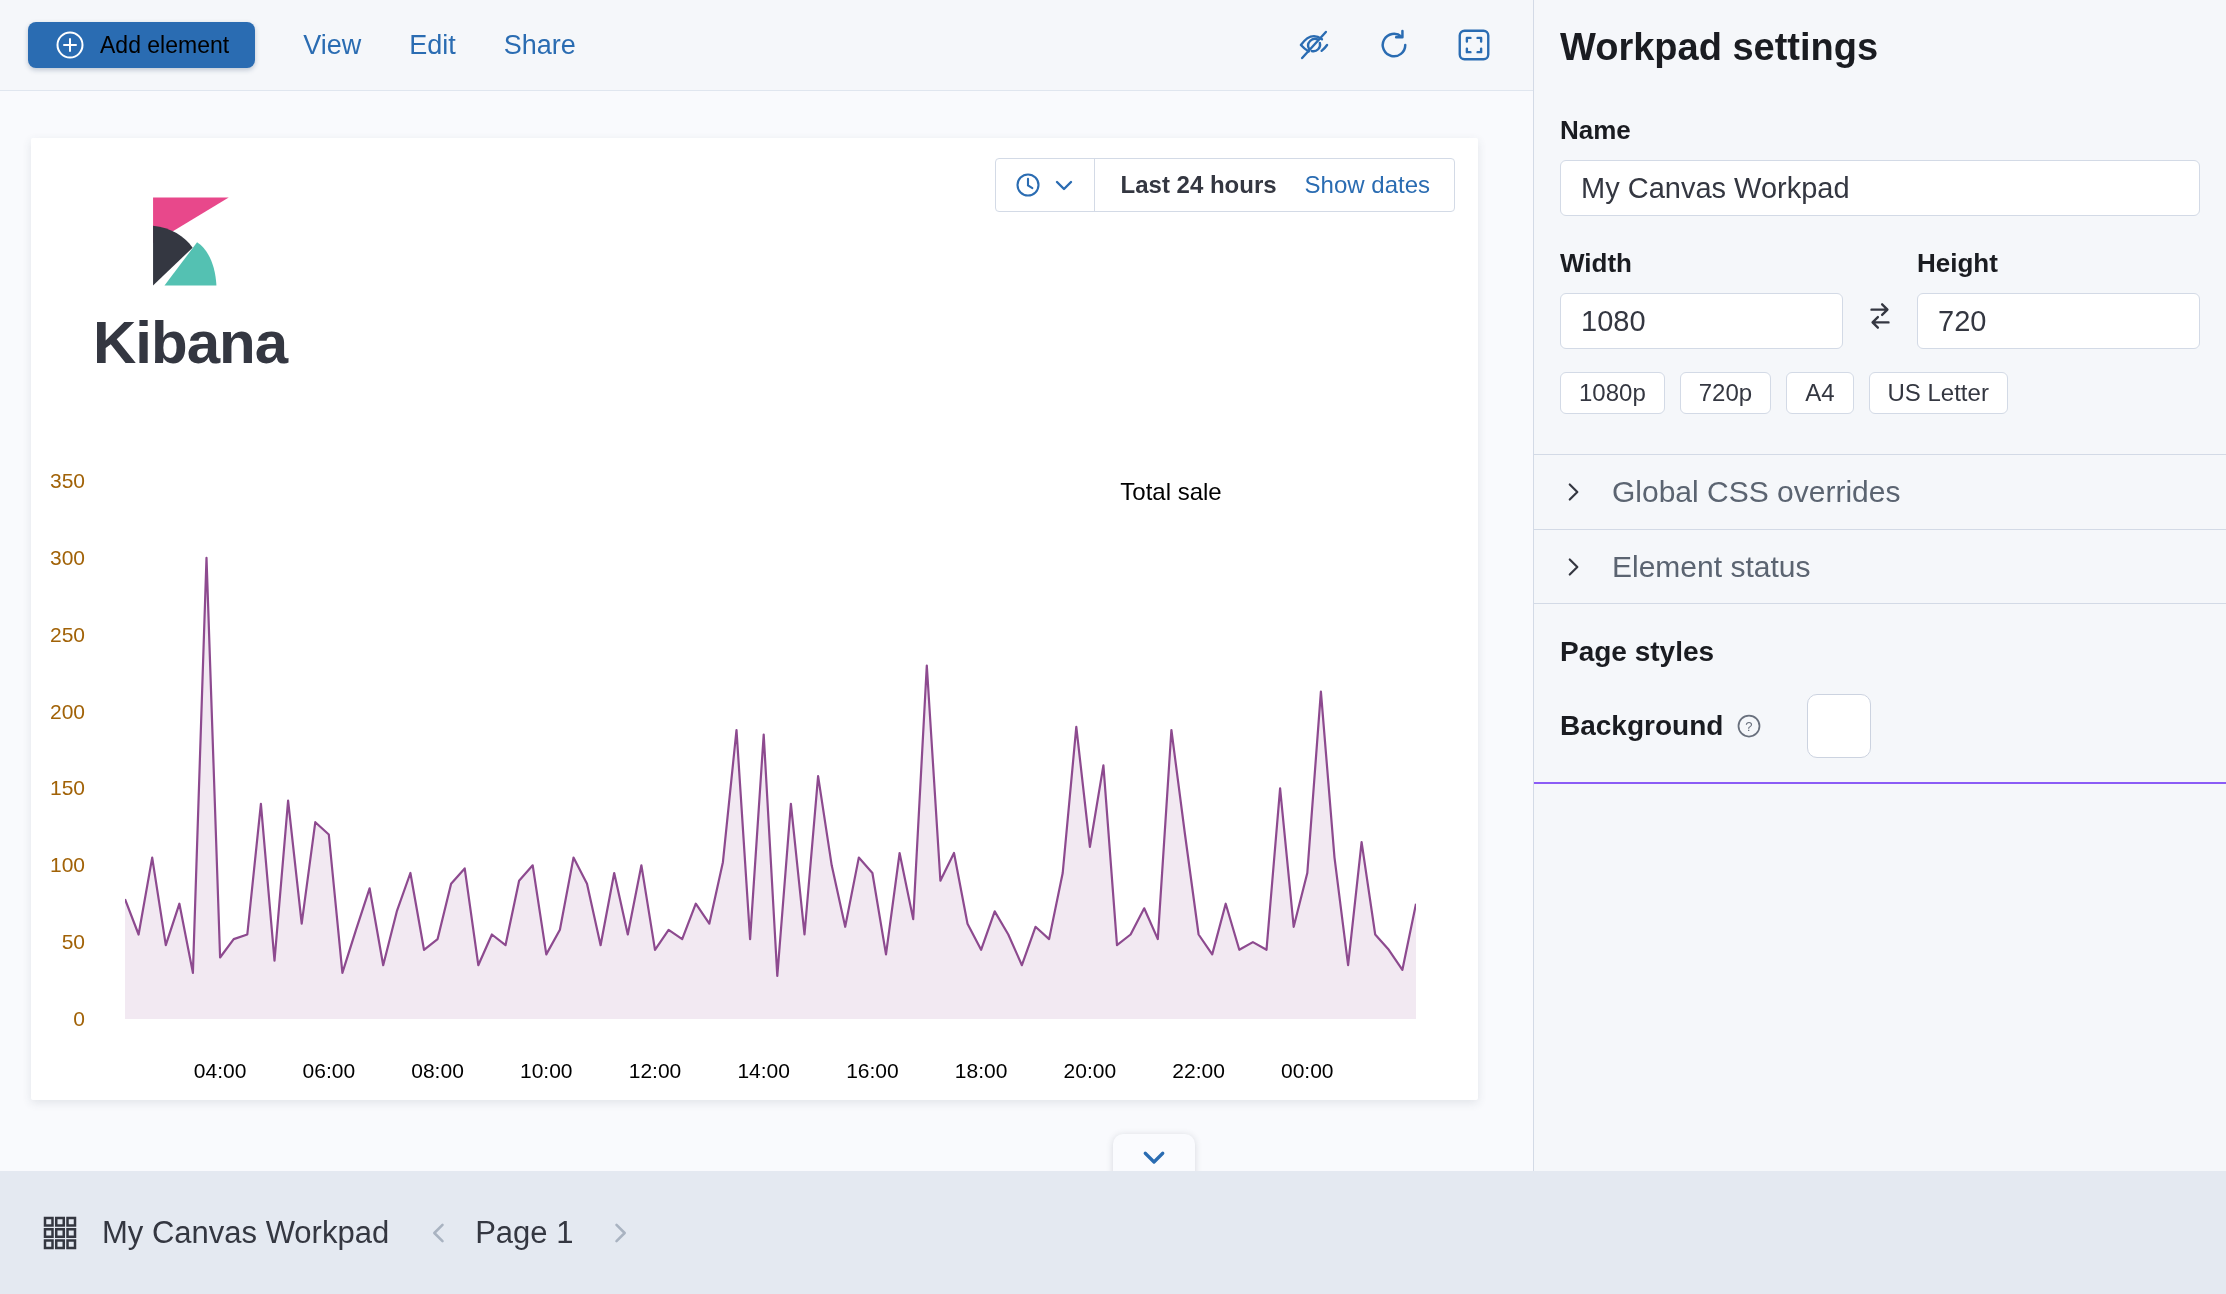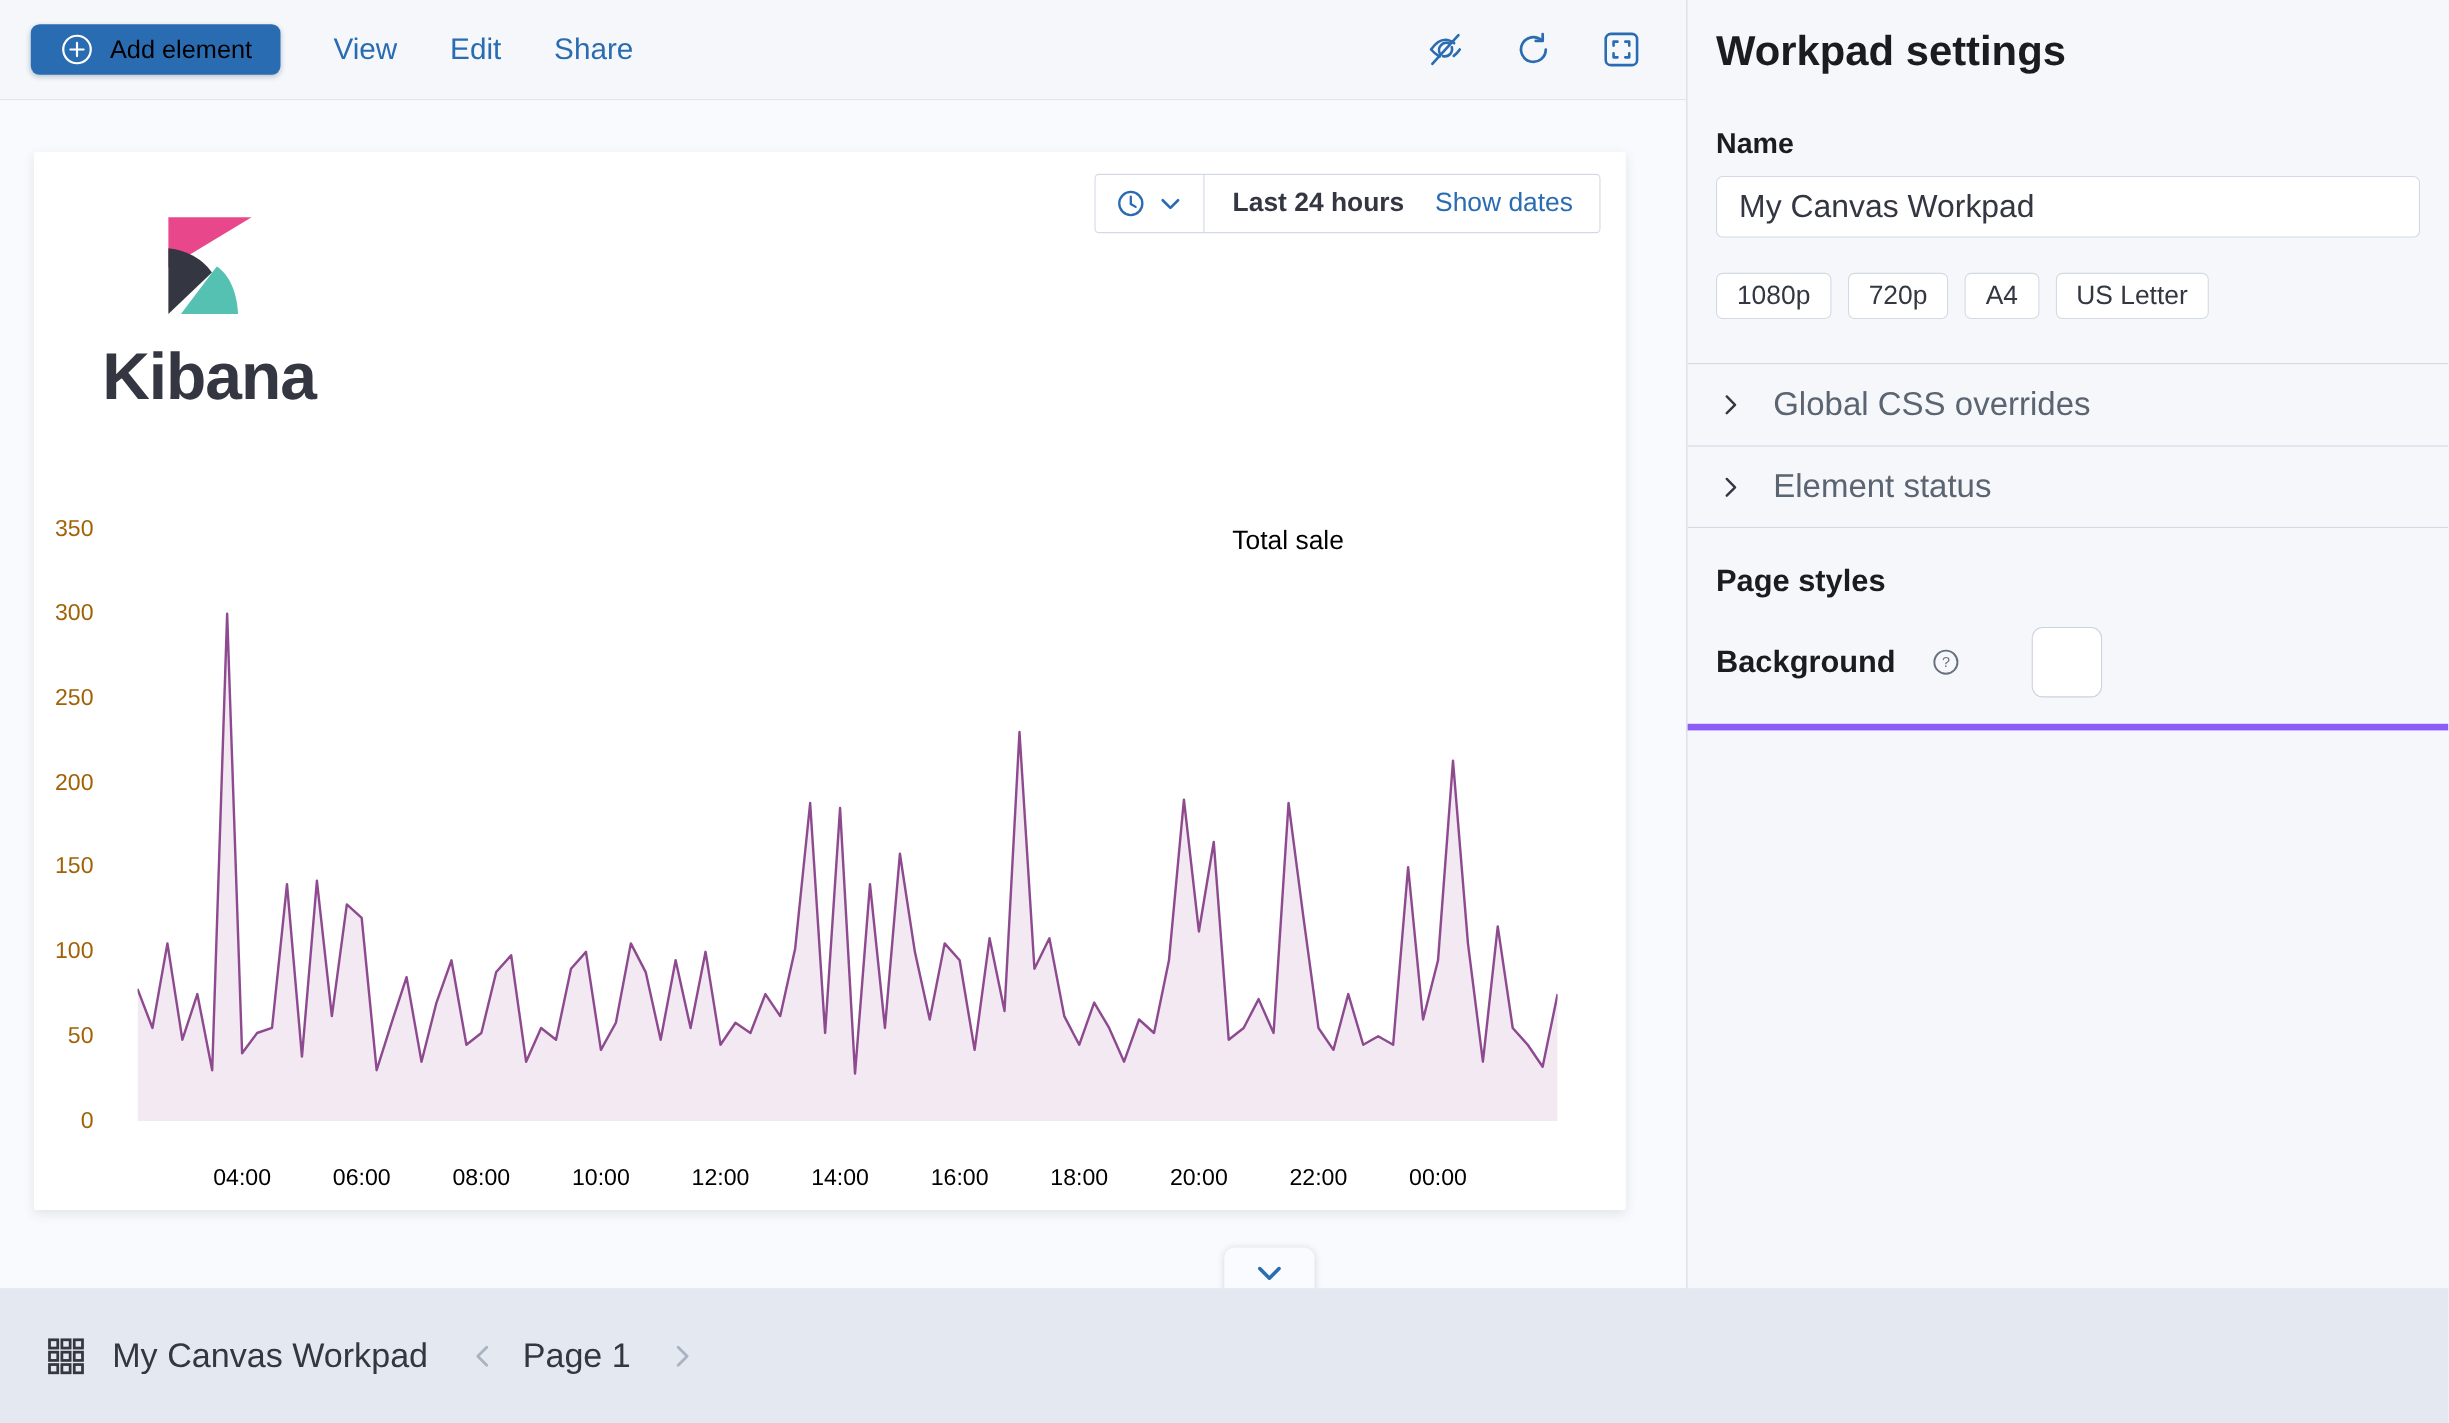--- a/index.html
+++ b/index.html
@@ -66,22 +66,22 @@
   .dim-swap { width:74px; display:flex; align-items:center; justify-content:center; height:56px; margin-top:40px; cursor:pointer; }
   .presets { display:flex; gap:15px; margin-top:23px; }
   .preset-btn { background:#fff; border:1px solid #d3dae6; border-radius:6px; height:42px; padding:0 18px;
                 font-size:24px; color:#343741; font-family:inherit; cursor:pointer; }
   .accordions { margin:40px -26px 0 -26px; }
   .accordion { display:flex; align-items:center; gap:26px; height:75px; padding:0 26px;
                border-top:1px solid #d3dae6; cursor:pointer; }
   .accordion:last-child { border-bottom:1px solid #d3dae6; }
   .accordion-label { font-size:30px; color:#5b6471; }
   .section-title { font-size:28px; font-weight:700; color:#1a1c21; margin-top:32px; }
-  .bg-row { display:flex; align-items:center; margin-top:26px; padding-bottom:24px; border-bottom:6px solid #8b5cf6;
-            margin-left:-26px; margin-right:-26px; padding-left:26px; padding-right:14px;gap:20px; }
+  .bg-row { display:flex; align-items:center; margin-top:26px; padding-bottom:24px; border-bottom:2px solid #8b5cf6;
+            margin-left:-26px; margin-right:-26px; padding-left:26px; padding-right:14px; }
   .bg-label { font-size:28px; font-weight:700; color:#1a1c21; }
   .help-icon { margin-left:12px; cursor:pointer; display:flex; }
   .swatch { width:64px; height:64px; background:#fff; border:1px solid #ccd3e0; border-radius:10px;
             margin-left:44px; cursor:pointer; }
 
   
   .footer { height:123px; background:#e4e9f1; display:flex; align-items:center; padding-left:40px; flex:none; }
   .footer-title { font-size:31px; color:#343741; margin-left:22px; }
   .pager-chevron { margin-left:36px; cursor:pointer; display:flex; }
   .pager-chevron.right { margin-left:34px; }
@@ -204,20 +204,36 @@
     </div>
 
     <div class="panel">
       <div class="panel-title">Workpad settings</div>
 
       <div class="name-row">
         <div class="form-label">Name</div>
         <input class="text-input" type="text" value="My Canvas Workpad" style="">
       </div>
 
+      <div class="dim-row">
+        <div class="dim-col">
+          <div class="form-label">Width</div>
+          <input class="text-input" type="text" value="1080" style="">
+        </div>
+        <div class="dim-swap">
+          <svg width="34" height="34" viewBox="0 0 32 32" fill="none" stroke="#343741" stroke-width="2.2" stroke-linecap="round" stroke-linejoin="round">
+            <path d="M8 11h14M18 6l5 5-5 5" transform="translate(0,-1)"></path>
+            <path d="M24 21H10M14 16l-5 5 5 5" transform="translate(0,1)"></path>
+          </svg>
+        </div>
+        <div class="dim-col">
+          <div class="form-label">Height</div>
+          <input class="text-input" type="text" value="720" style="">
+        </div>
+      </div>
 
       <div class="presets">
         <button class="preset-btn">1080p</button>
         <button class="preset-btn">720p</button>
         <button class="preset-btn">A4</button>
         <button class="preset-btn">US Letter</button>
       </div>
 
       <div class="accordions">
         <div class="accordion">

